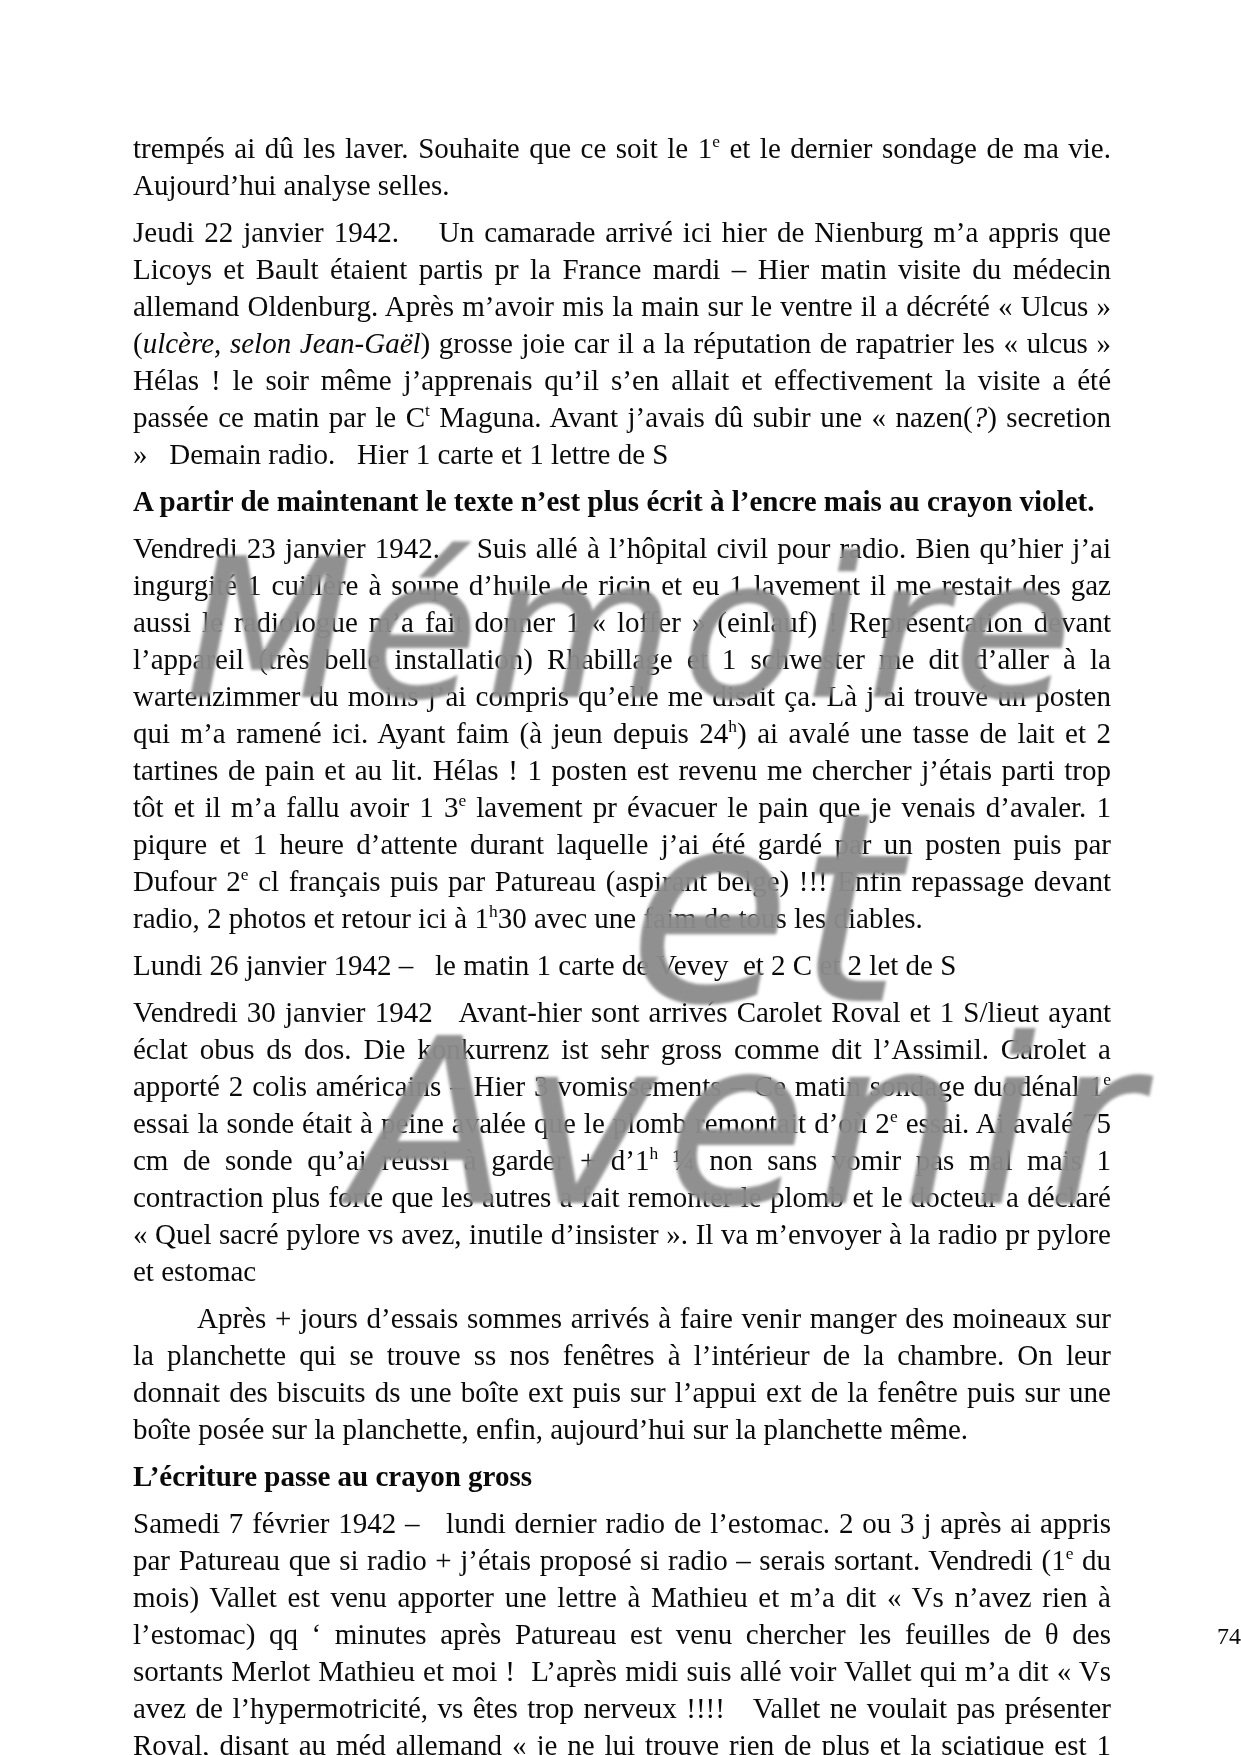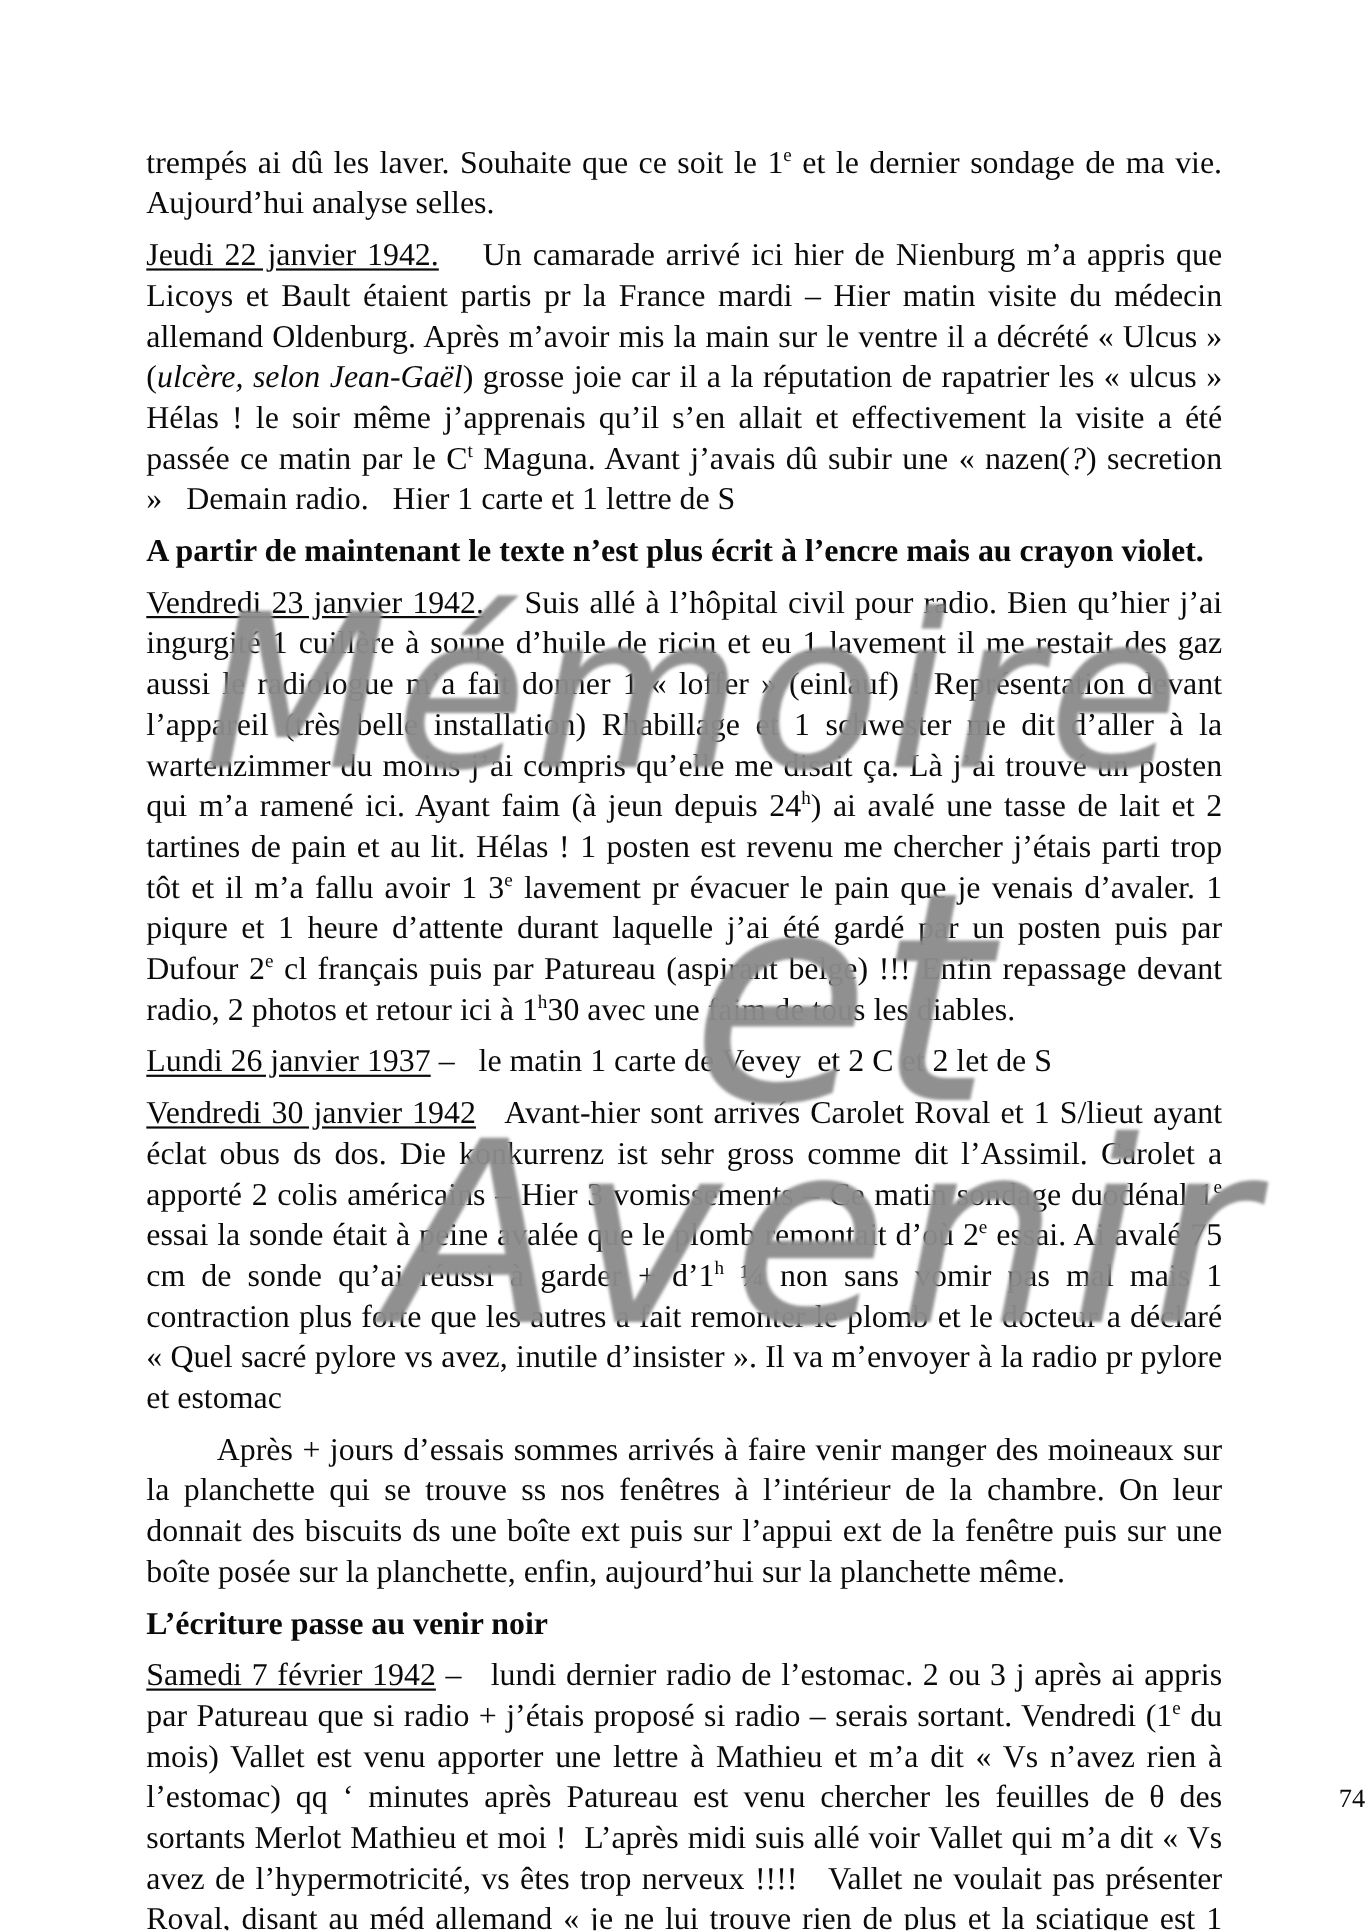--- a/index.html
+++ b/index.html
@@ -18,21 +18,21 @@
     left: 133px;
     top: 130px;
     width: 978px;
     font-size: 29px;
     line-height: 37px;
     text-align: justify;
     z-index: 1;
   }
   .doc-body p { margin: 0 0 10px 0; }
   .doc-body p.indent { text-indent: 64px; }
-  .s-u  { text-decoration: underline; text-underline-offset: 3px; }
+  .s-u  { text-underline-offset: 3px; }
   .s-i  { font-style: italic; margin-top: 16px; }
   .s-bi { font-weight: bold; }
   .s-sup { vertical-align: super; font-size: 60%; line-height: 0; }
   
   .watermark-layer { position: absolute; inset: 0; z-index: 2; pointer-events: none; }
   .wm {
     position: absolute;
     font-family: "DejaVu Sans", sans-serif;
     font-style: italic;
     white-space: nowrap;
@@ -58,24 +58,24 @@
 </head>
 <body>
 
 <div class="sheet" style="background: rgb(255, 255, 255); color: rgb(10, 10, 10);">
 
   <div class="doc-body" id="doc-body">
       <p><span>trempés ai dû les laver. Souhaite que ce soit le 1</span><span class="s-sup">e</span><span> et le dernier sondage de ma vie. Aujourd’hui analyse selles.</span></p>
       <p><span class="s-u">Jeudi 22 janvier 1942.</span><span>&nbsp;&nbsp;&nbsp; Un camarade arrivé ici hier de Nienburg m’a appris que Licoys et Bault étaient partis pr la France mardi – Hier matin visite du médecin allemand Oldenburg. Après m’avoir mis la main sur le ventre il a décrété « Ulcus » (</span><span class="s-i">ulcère, selon Jean-Gaël</span><span>) grosse joie car il a la réputation de rapatrier les « ulcus » Hélas ! le soir même j’apprenais qu’il s’en allait et effectivement la visite a été passée ce matin par le C</span><span class="s-sup">t</span><span>&nbsp;Maguna. Avant j’avais dû subir une « nazen(</span><span class="s-i">?</span><span>) secretion »&nbsp;&nbsp; Demain radio.&nbsp;&nbsp; Hier 1 carte et 1 lettre de S</span></p>
       <p><span class="s-bi">A partir de maintenant le texte n’est plus écrit à l’encre mais au crayon violet.</span></p>
       <p><span class="s-u">Vendredi 23 janvier 1942.</span><span>&nbsp;&nbsp;&nbsp; Suis allé à l’hôpital civil pour radio. Bien qu’hier j’ai ingurgité 1 cuillère à soupe d’huile de ricin et eu 1 lavement il me restait des gaz aussi le radiologue m’a fait donner 1 « loffer » (einlauf) ! Représentation devant l’appareil (très belle installation) Rhabillage et 1 schwester me dit d’aller à la wartenzimmer du moins j’ai compris qu’elle me disait ça. Là j’ai trouvé un posten qui m’a ramené ici. Ayant faim (à jeun depuis 24</span><span class="s-sup">h</span><span>) ai avalé une tasse de lait et 2 tartines de pain et au lit. Hélas ! 1 posten est revenu me chercher j’étais parti trop tôt et il m’a fallu avoir 1 3</span><span class="s-sup">e</span><span> lavement pr évacuer le pain que je venais d’avaler. 1 piqure et 1 heure d’attente durant laquelle j’ai été gardé par un posten puis par Dufour 2</span><span class="s-sup">e</span><span> cl français puis par Patureau (aspirant belge) !!! Enfin repassage devant radio, 2 photos et retour ici à 1</span><span class="s-sup">h</span><span>30 avec une faim de tous les diables.</span></p>
-      <p><span class="s-u">Lundi 26 janvier 1937</span><span> –&nbsp;&nbsp; le matin 1 carte de Vevey&nbsp; et 2 C et 2 let de S</span></p>
+      <p><span class="s-u">Lundi 26 janvier 1942</span><span> –&nbsp;&nbsp; le matin 1 carte de Vevey&nbsp; et 2 C et 2 let de S</span></p>
       <p><span class="s-u">Vendredi 30 janvier 1942</span><span>&nbsp;&nbsp; Avant-hier sont arrivés Carolet Roval et 1 S/lieut ayant éclat obus ds dos. Die konkurrenz ist sehr gross comme dit l’Assimil. Carolet a apporté 2 colis américains – Hier 3 vomissements – Ce matin sondage duodénal 1</span><span class="s-sup">e</span><span> essai la sonde était à peine avalée que le plomb remontait d’où 2</span><span class="s-sup">e</span><span> essai. Ai avalé 75 cm de sonde qu’ai réussi à garder + d’1</span><span class="s-sup">h</span><span> ¼ non sans vomir pas mal mais 1 contraction plus forte que les autres a fait remonter le plomb et le docteur a déclaré « Quel sacré pylore vs avez, inutile d’insister ». Il va m’envoyer à la radio pr pylore et estomac</span></p>
       <p class="indent"><span>Après + jours d’essais sommes arrivés à faire venir manger des moineaux sur la planchette qui se trouve ss nos fenêtres à l’intérieur de la chambre. On leur donnait des biscuits ds une boîte ext puis sur l’appui ext de la fenêtre puis sur une boîte posée sur la planchette, enfin, aujourd’hui sur la planchette même.</span></p>
-      <p><span class="s-bi">L’écriture passe au venir noir</span></p>
+      <p><span class="s-bi">L’écriture passe au crayon gross</span></p>
       <p><span class="s-u">Samedi 7 février 1942</span><span> –&nbsp;&nbsp; lundi dernier radio de l’estomac. 2 ou 3 j après ai appris par Patureau que si radio + j’étais proposé si radio – serais sortant. Vendredi (1</span><span class="s-sup">e</span><span> du mois) Vallet est venu apporter une lettre à Mathieu et m’a dit « Vs n’avez rien à l’estomac) qq ‘ minutes après Patureau est venu chercher les feuilles de θ des sortants Merlot Mathieu et moi !&nbsp; L’après midi suis allé voir Vallet qui m’a dit « Vs avez de l’hypermotricité, vs êtes trop nerveux !!!!&nbsp;&nbsp; Vallet ne voulait pas présenter Roval, disant au méd allemand « je ne lui trouve rien de plus et la sciatique est 1 des maladies les + faciles à simuler »&nbsp; Maguna le propose quand même</span></p>
     </div>
 
   <div class="watermark-layer">
     <div class="wm wm-1" style="color: rgb(140, 140, 140);">Mémoire</div>
     <div class="wm wm-2" style="color: rgb(140, 140, 140);">et</div>
     <div class="wm wm-3" style="color: rgb(140, 140, 140);">Avenir</div>
   </div>
 
   <div class="pagenum">74</div>

